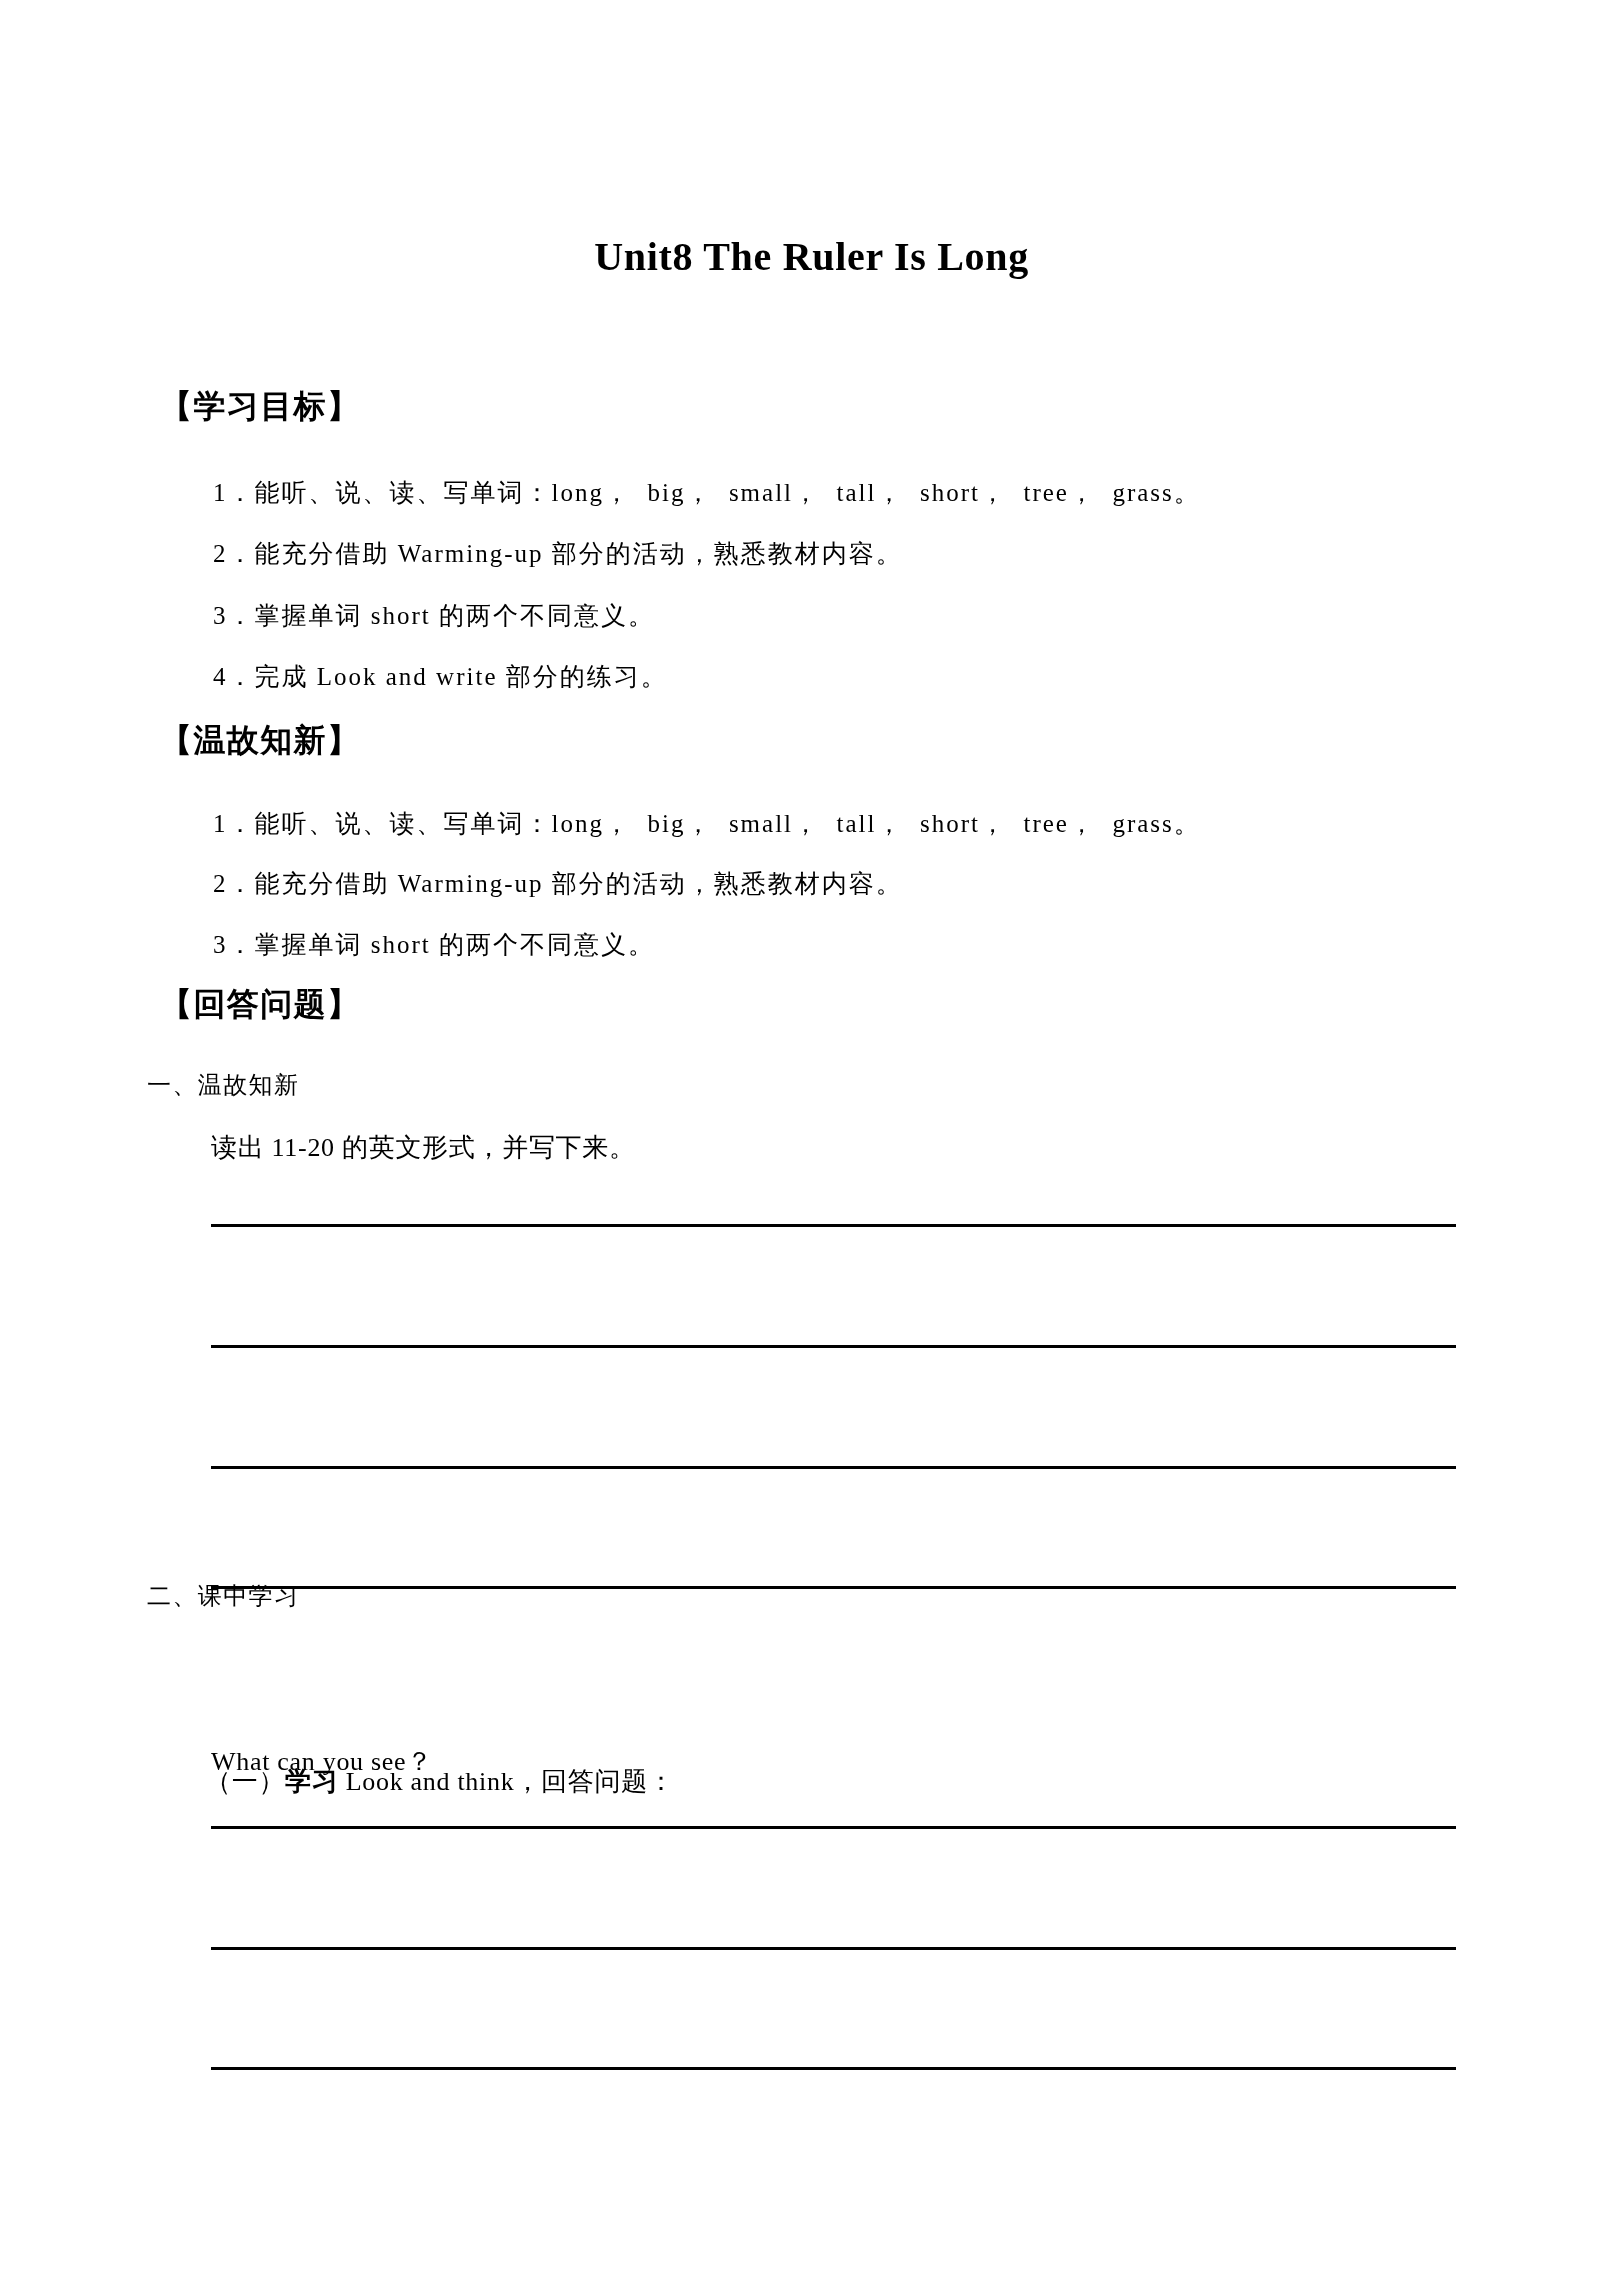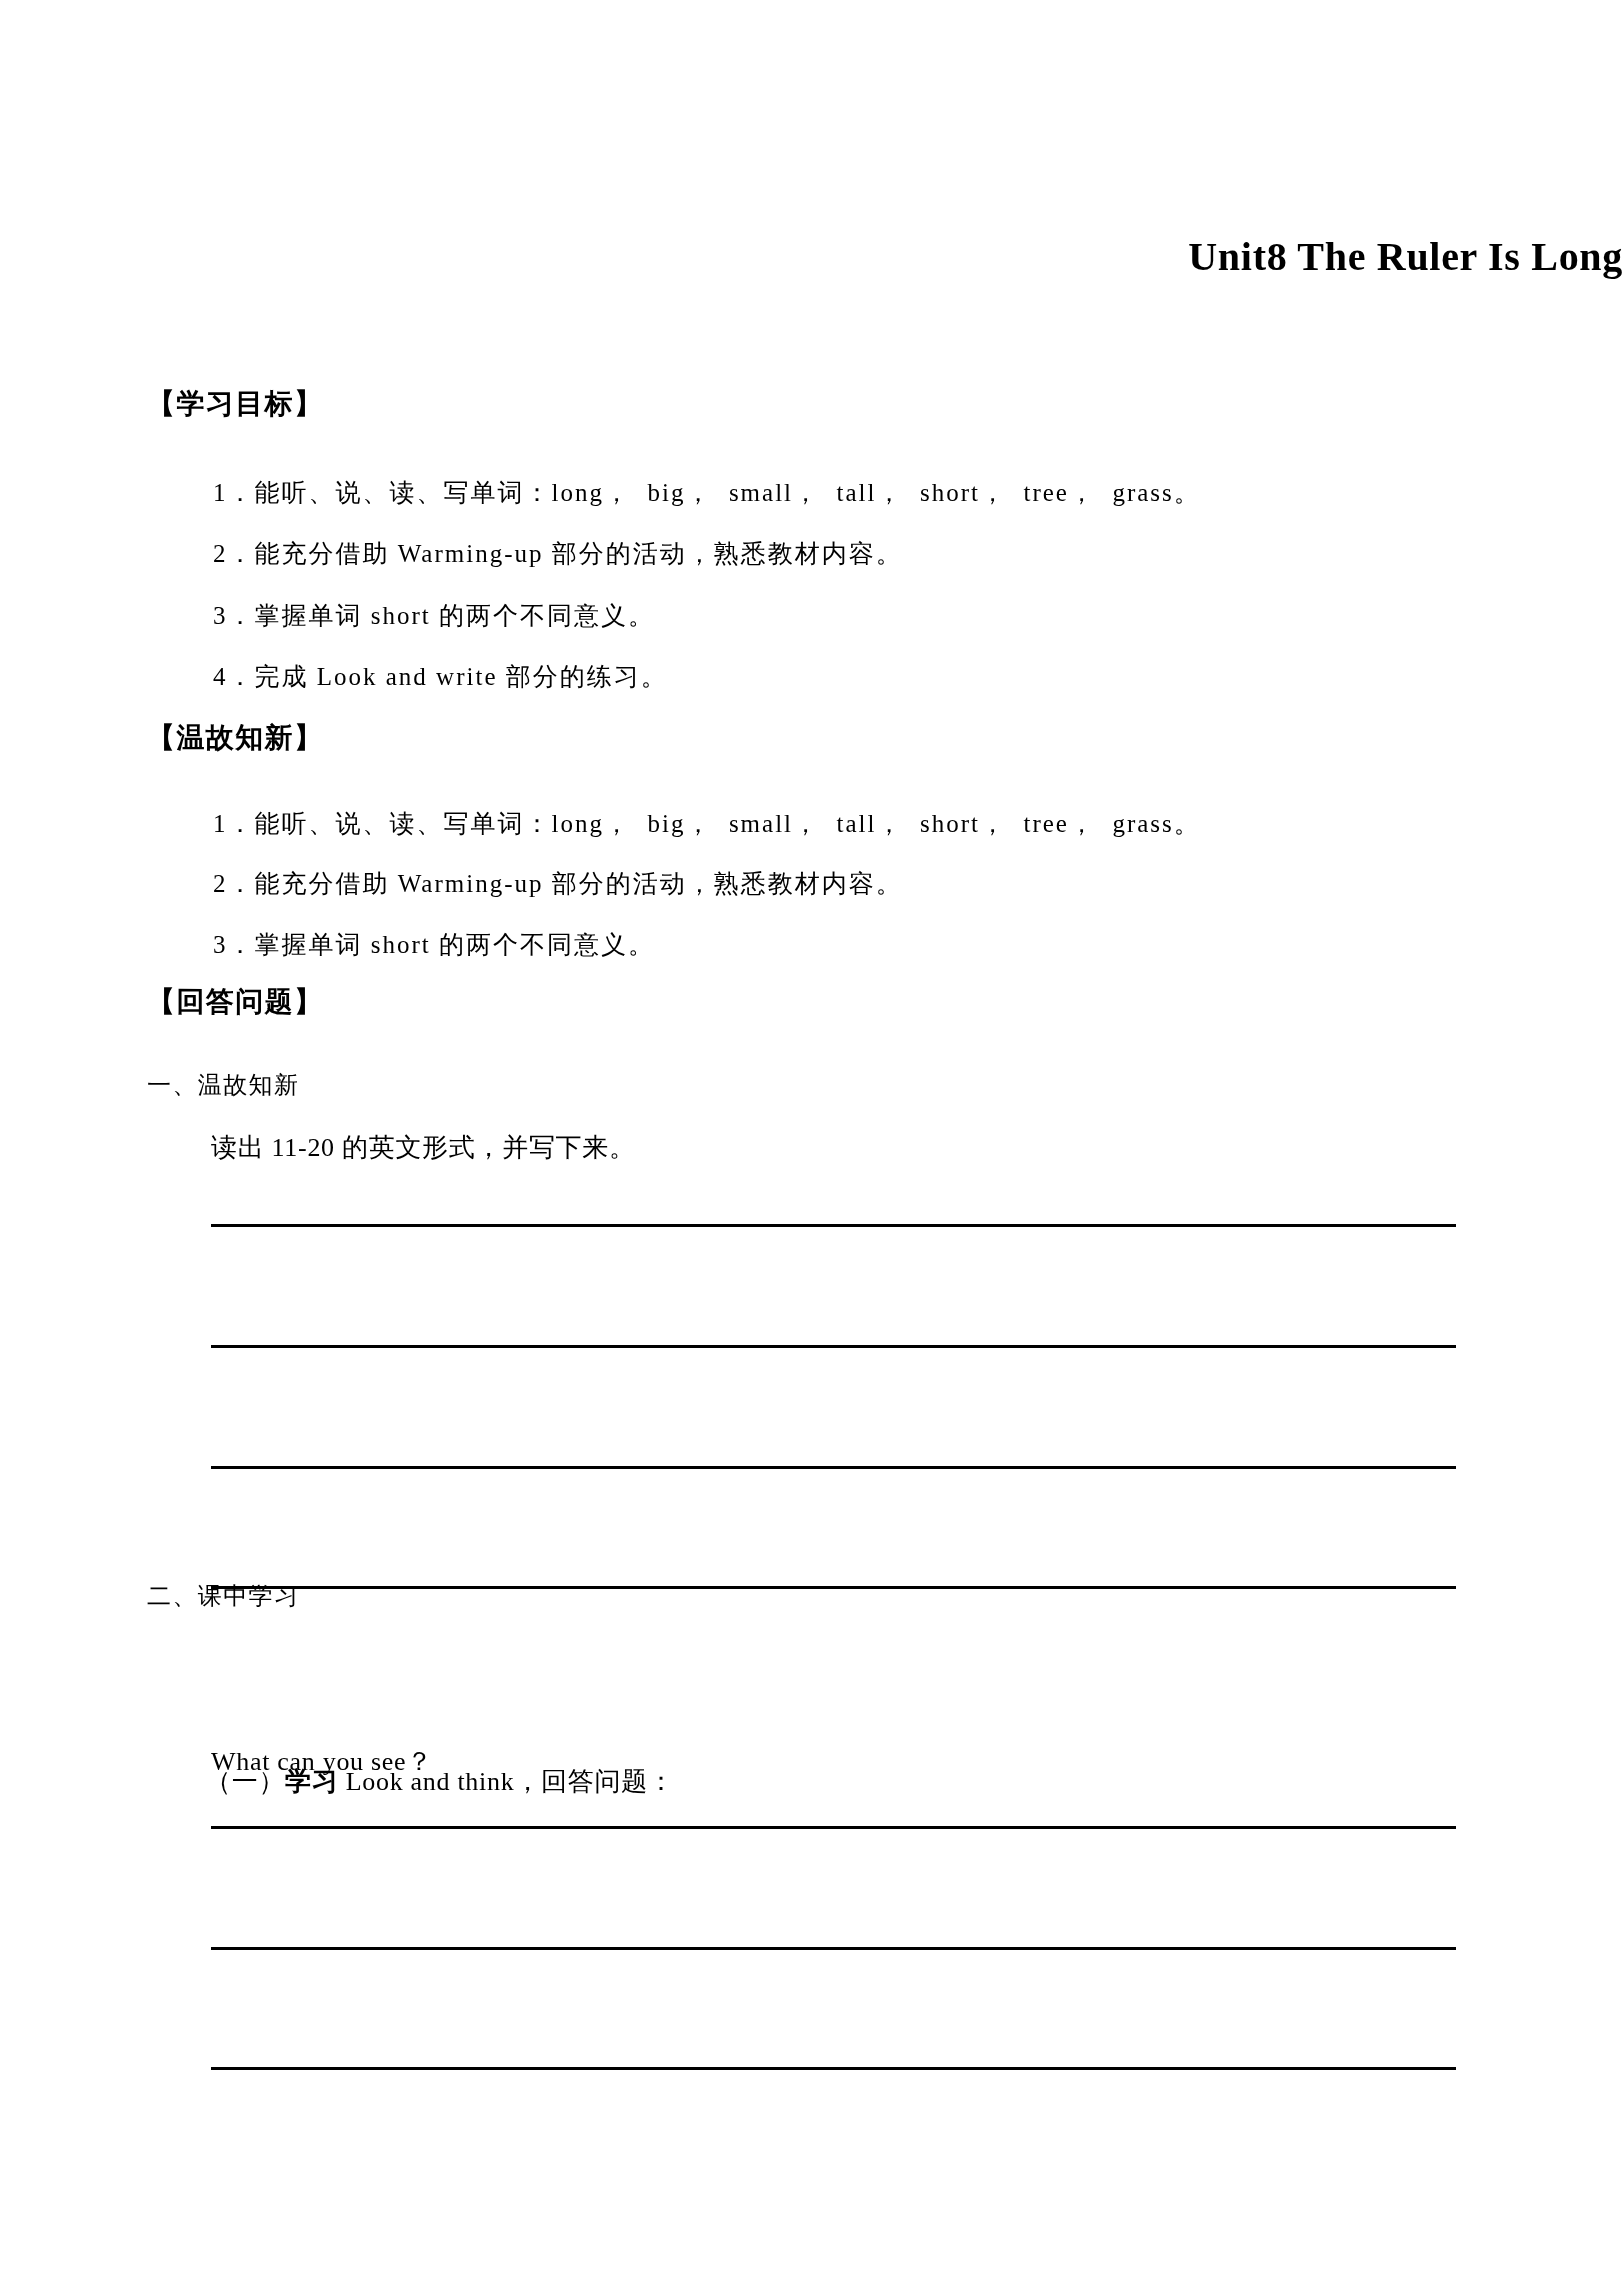--- a/index.html
+++ b/index.html
@@ -11,30 +11,30 @@
     background: #ffffff;
     color: #000000;
     font-family: "Liberation Serif", "DejaVu Serif", serif;
     overflow: hidden;
   }
   .doc-title {
     position: absolute;
     top: 233px;
     left: 0;
     width: 100%;
-    text-align: right;
+    text-align: center;
     font-size: 40px;
     font-weight: 700;
     letter-spacing: 0.7px;
     margin: 0;
   }
   .heading {
     position: absolute;
-    left: 147px;
-    font-size: 28px;
+    left: 160px;
+    font-size: 32px;
     font-weight: 700;
     letter-spacing: 1.4px;
     white-space: pre;
   }
   .body-text {
     position: absolute;
     font-size: 25px;
     letter-spacing: 2px;
     white-space: pre-wrap;
   }

